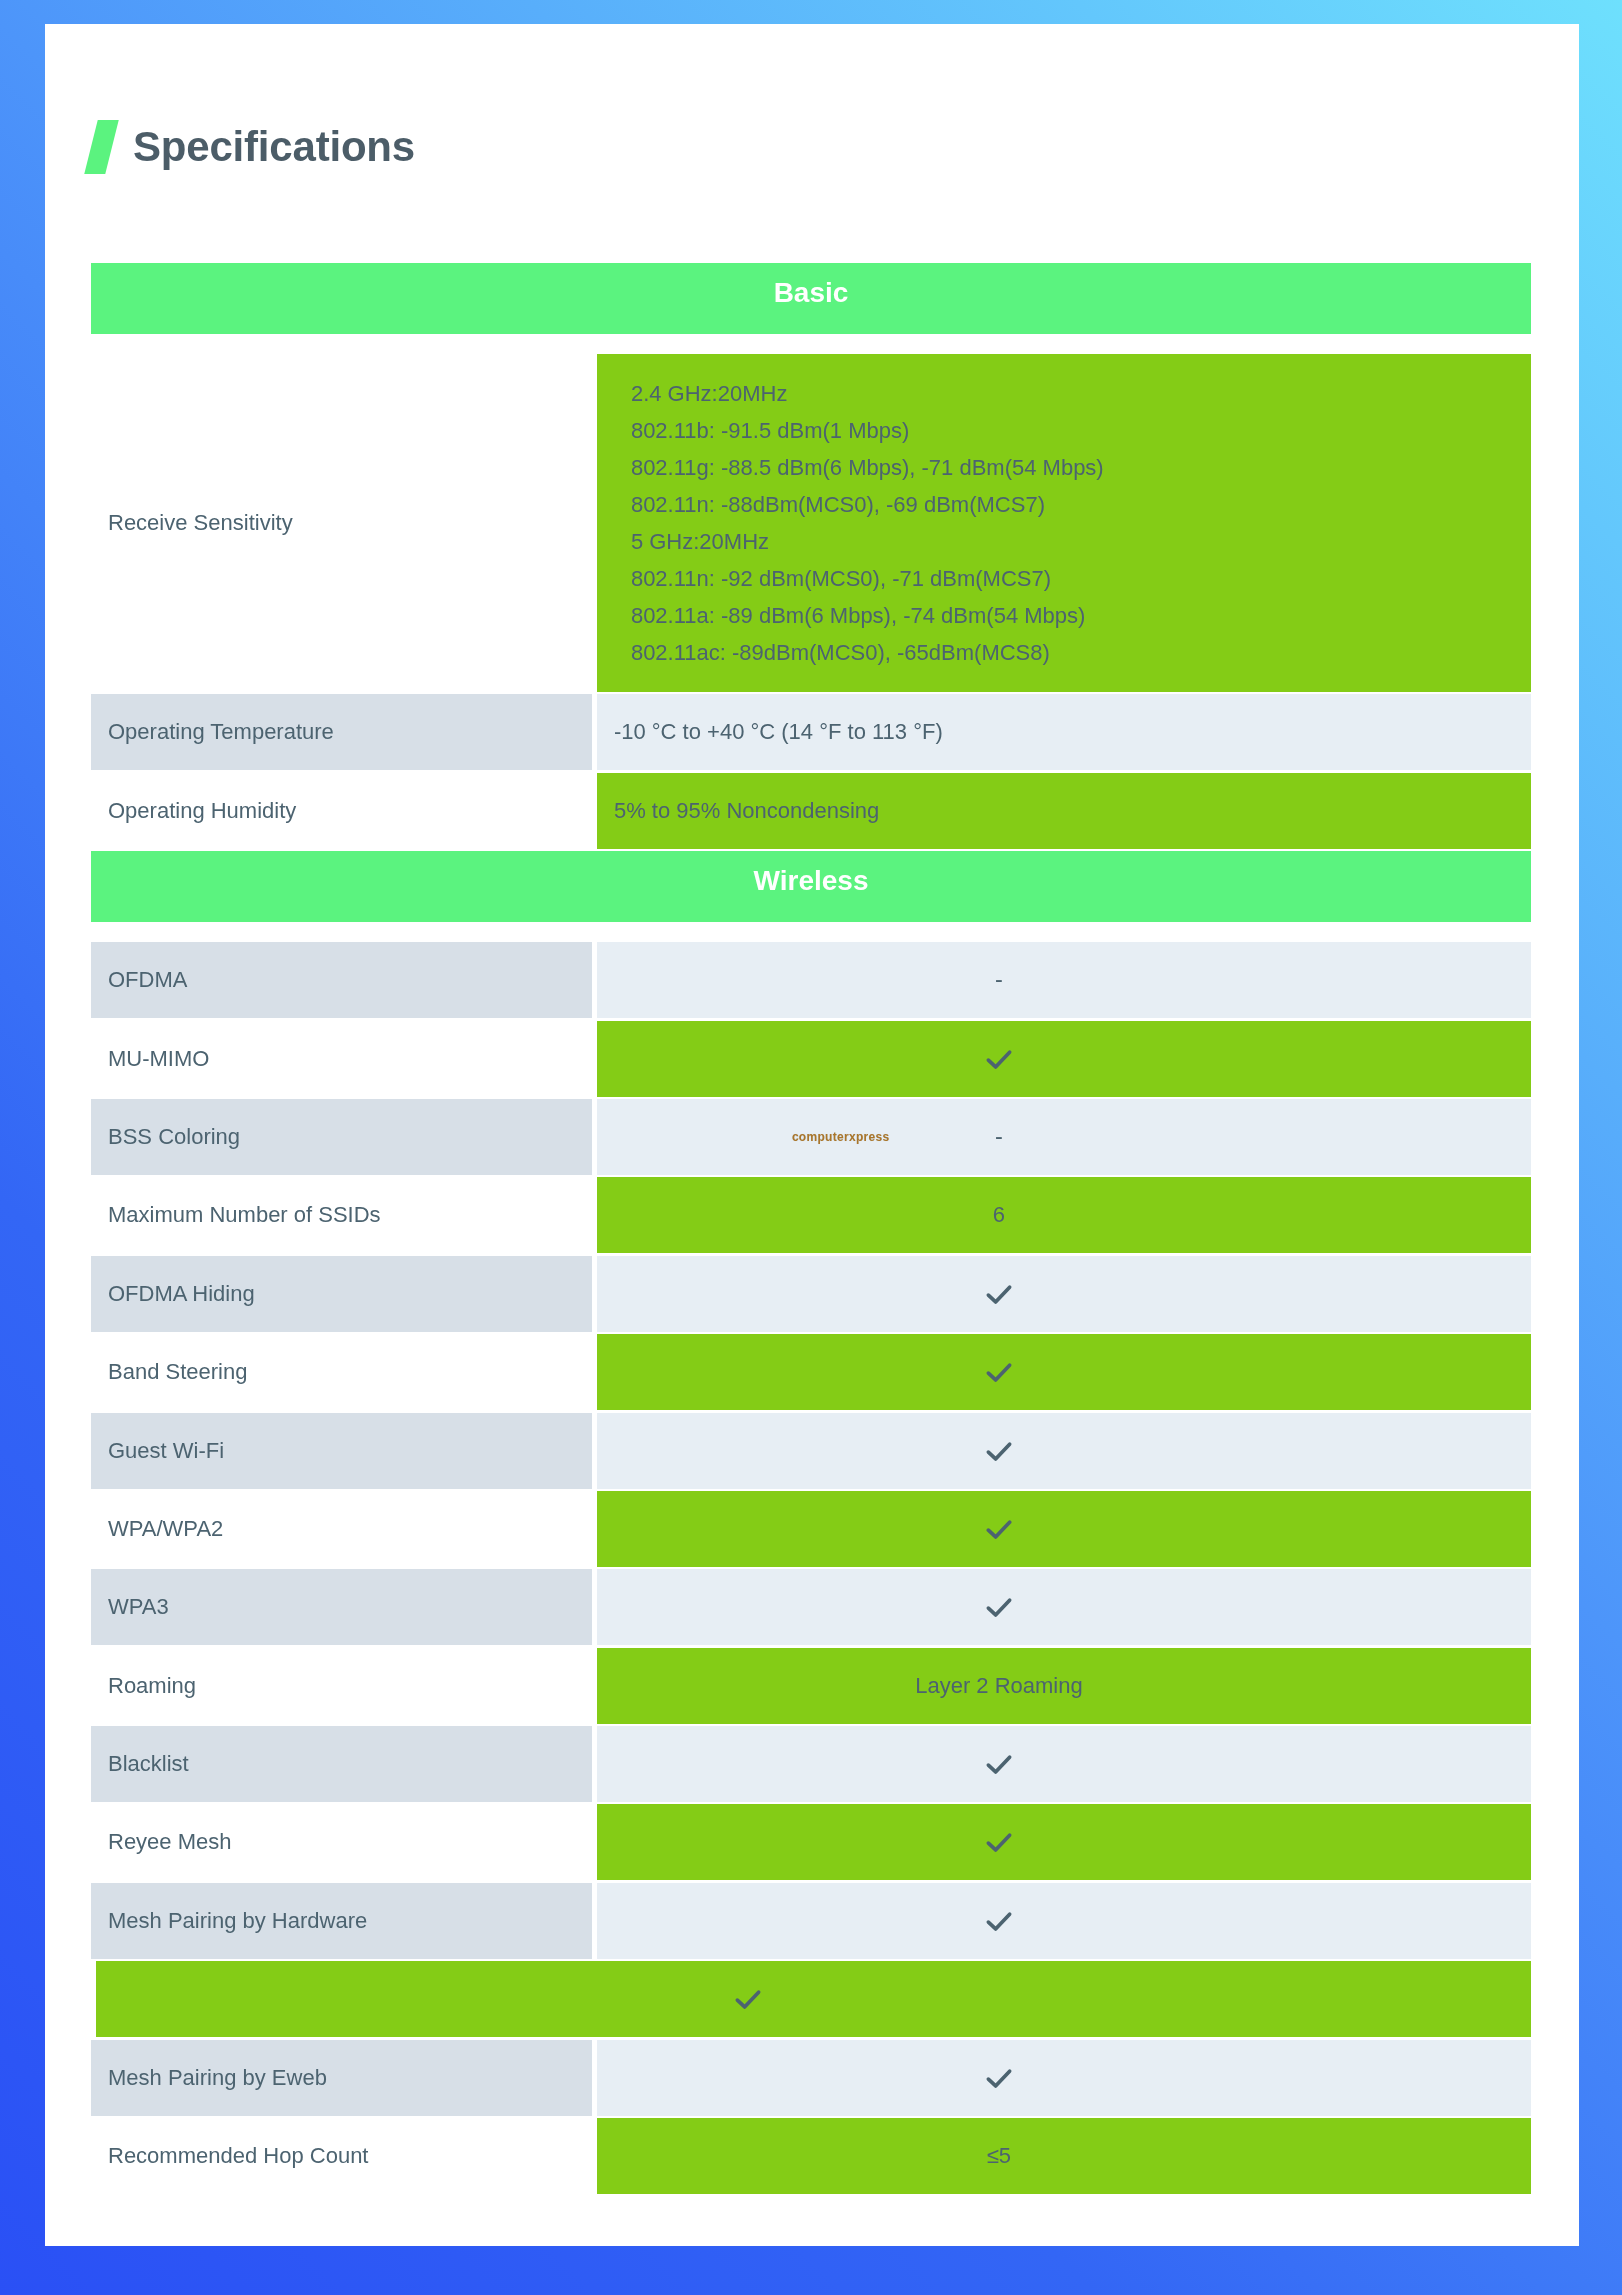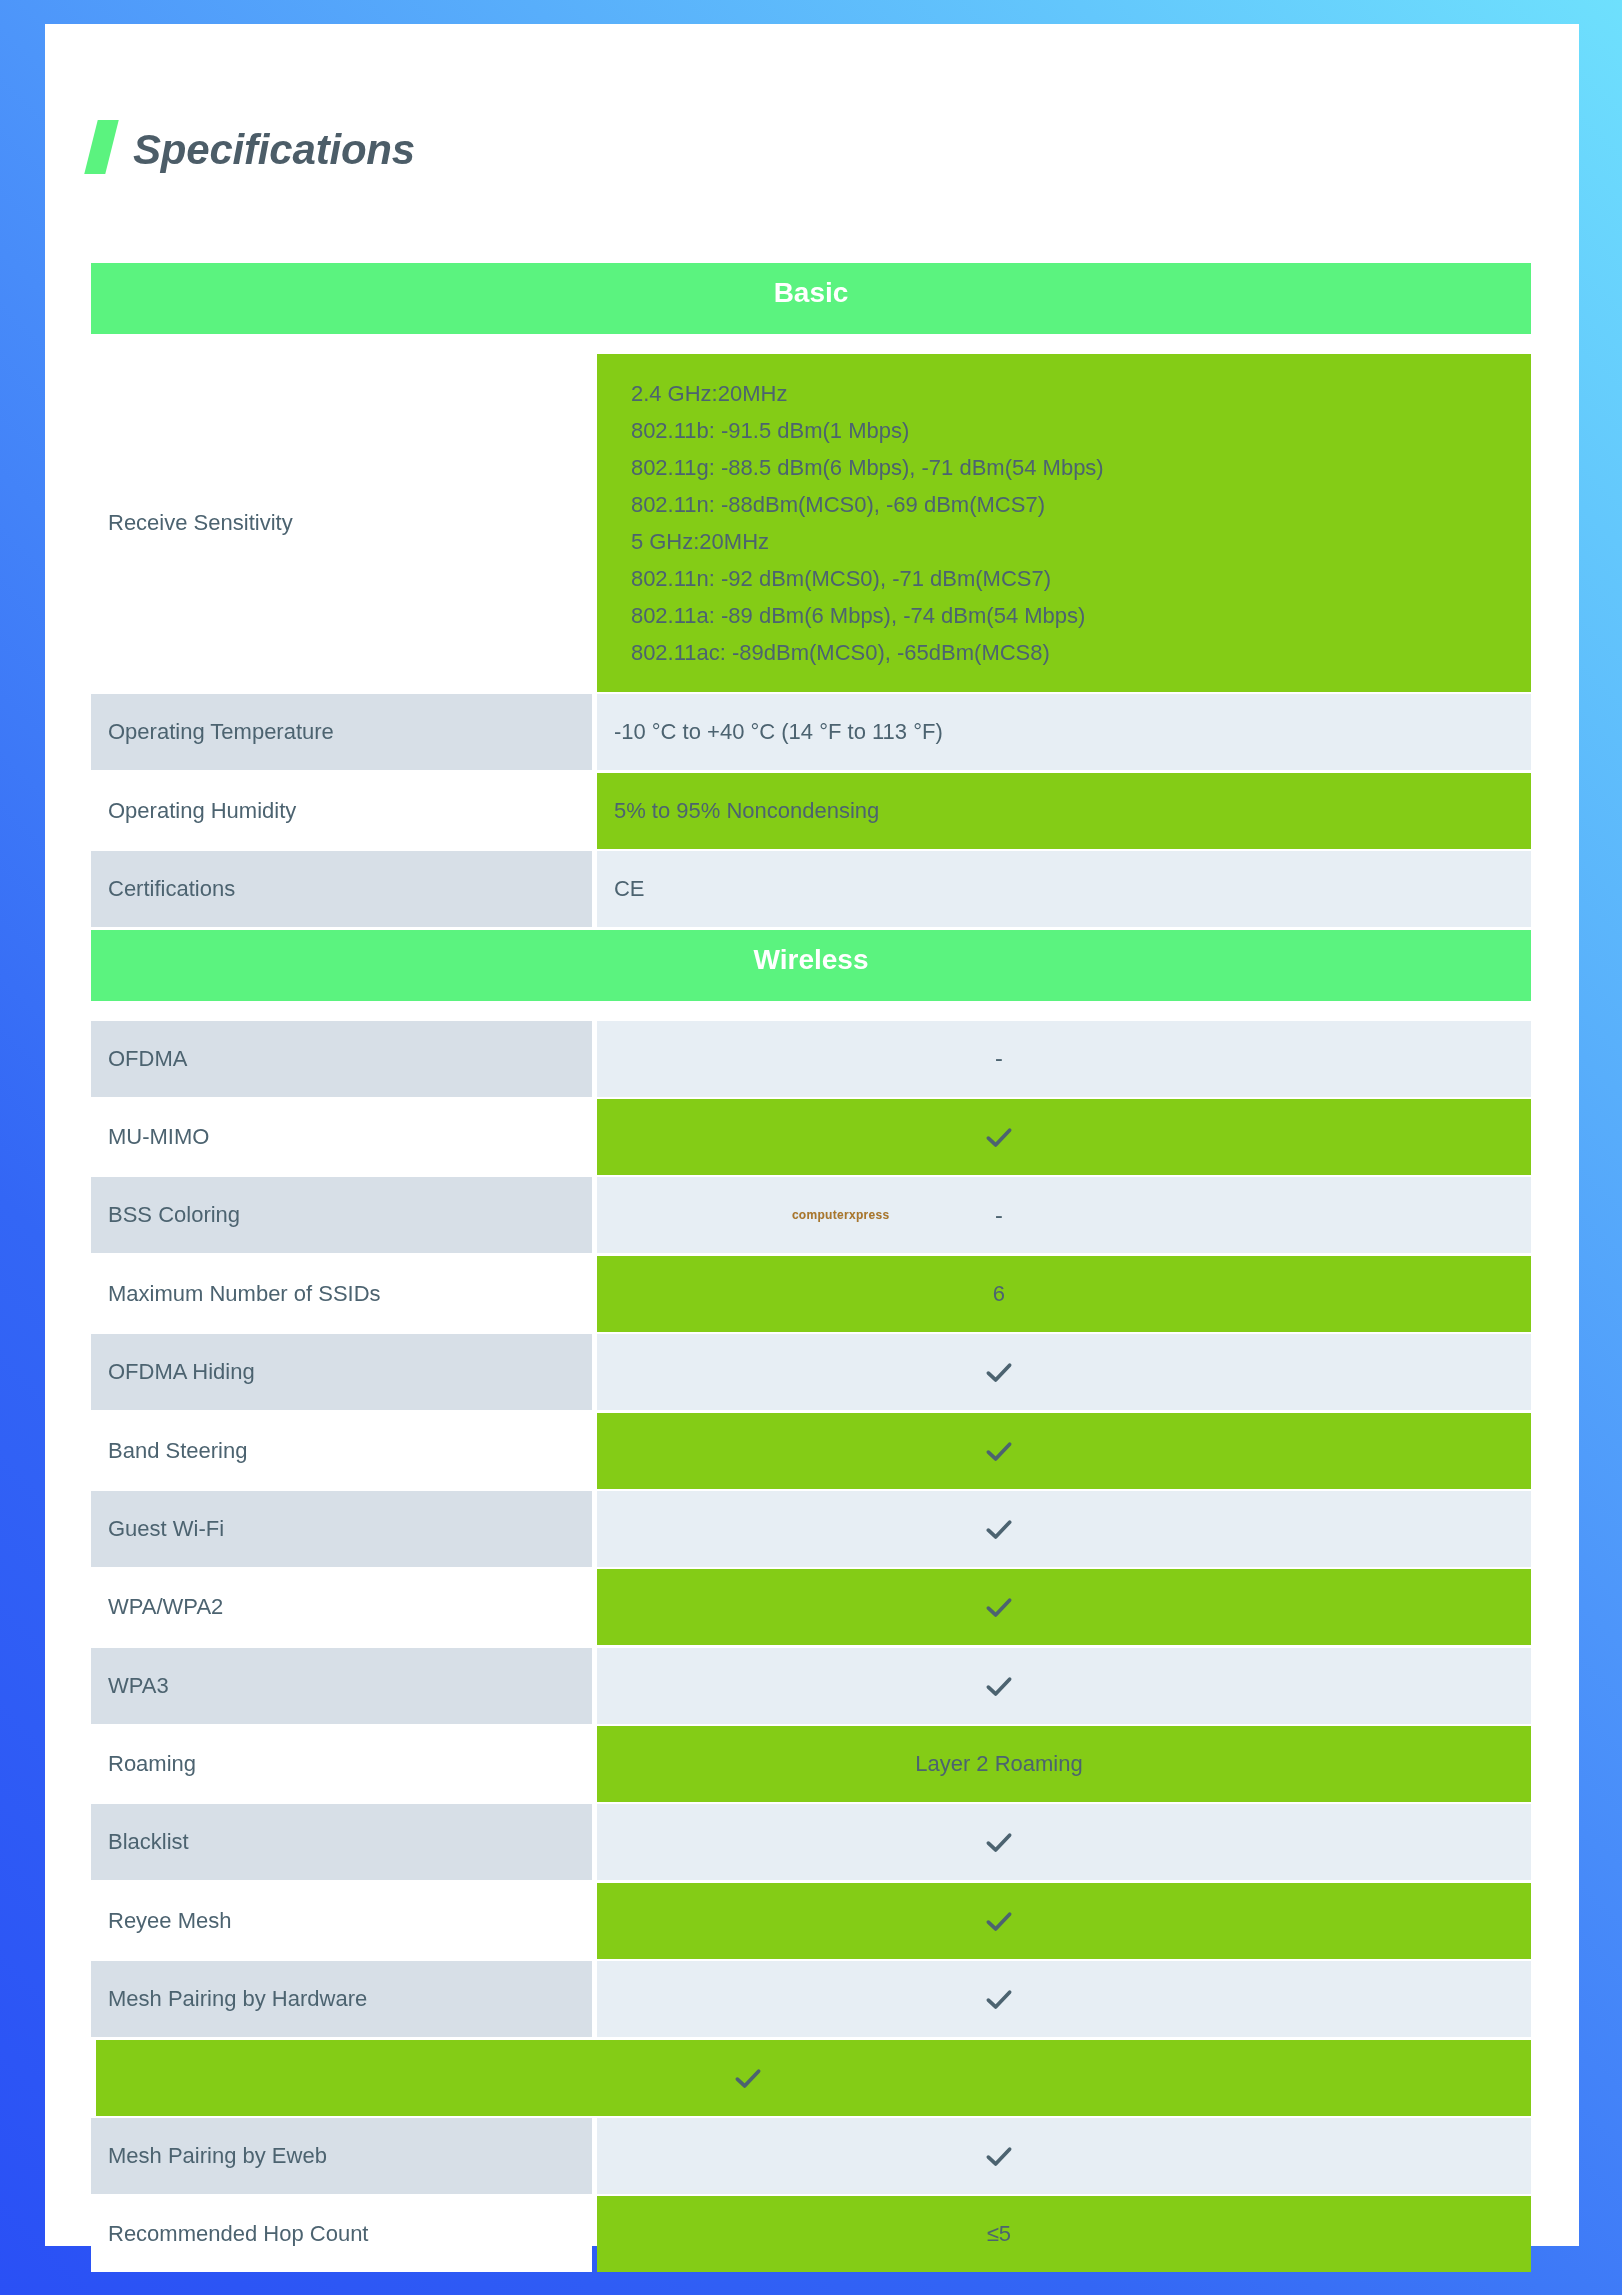--- a/index.html
+++ b/index.html
@@ -12,21 +12,21 @@
   #page {
     position:absolute;
     left:45px; top:24px;
     width:1534px; height:2222px;
     background:#ffffff;
   }
 
   
   .title-row {
     position:absolute; left:46px; top:96px;
-    display:flex; align-items:flex-end;font-style:italic;
+    display:flex; align-items:center;
   }
   .title-slash {
     width:21px; height:54px;
     background:#5bf37f;
     transform: skewX(-14deg);
     margin-right:21px;
   }
   .title-text {
     font-size:42px; font-weight:bold; color:#4c5d68;
     letter-spacing:-0.2px;
@@ -142,24 +142,20 @@
         </div>
       </div>
       <div class="row shaded">
         <div class="cell-label">Operating Temperature</div>
         <div class="cell-value left">-10 °C to +40 °C (14 °F to 113 °F)</div>
       </div>
       <div class="row plain">
         <div class="cell-label">Operating Humidity</div>
         <div class="cell-value left">5% to 95% Noncondensing</div>
       </div>
-      <div class="row shaded">
-        <div class="cell-label">Certifications</div>
-        <div class="cell-value left">CE</div>
-      </div>
       <div class="sec-header">Wireless</div>
       <div class="row shaded">
         <div class="cell-label">OFDMA</div>
         <div class="cell-value">
           <span class="dash">-</span>
         </div>
       </div>
       <div class="row plain">
         <div class="cell-label">MU-MIMO</div>
         <div class="cell-value">

